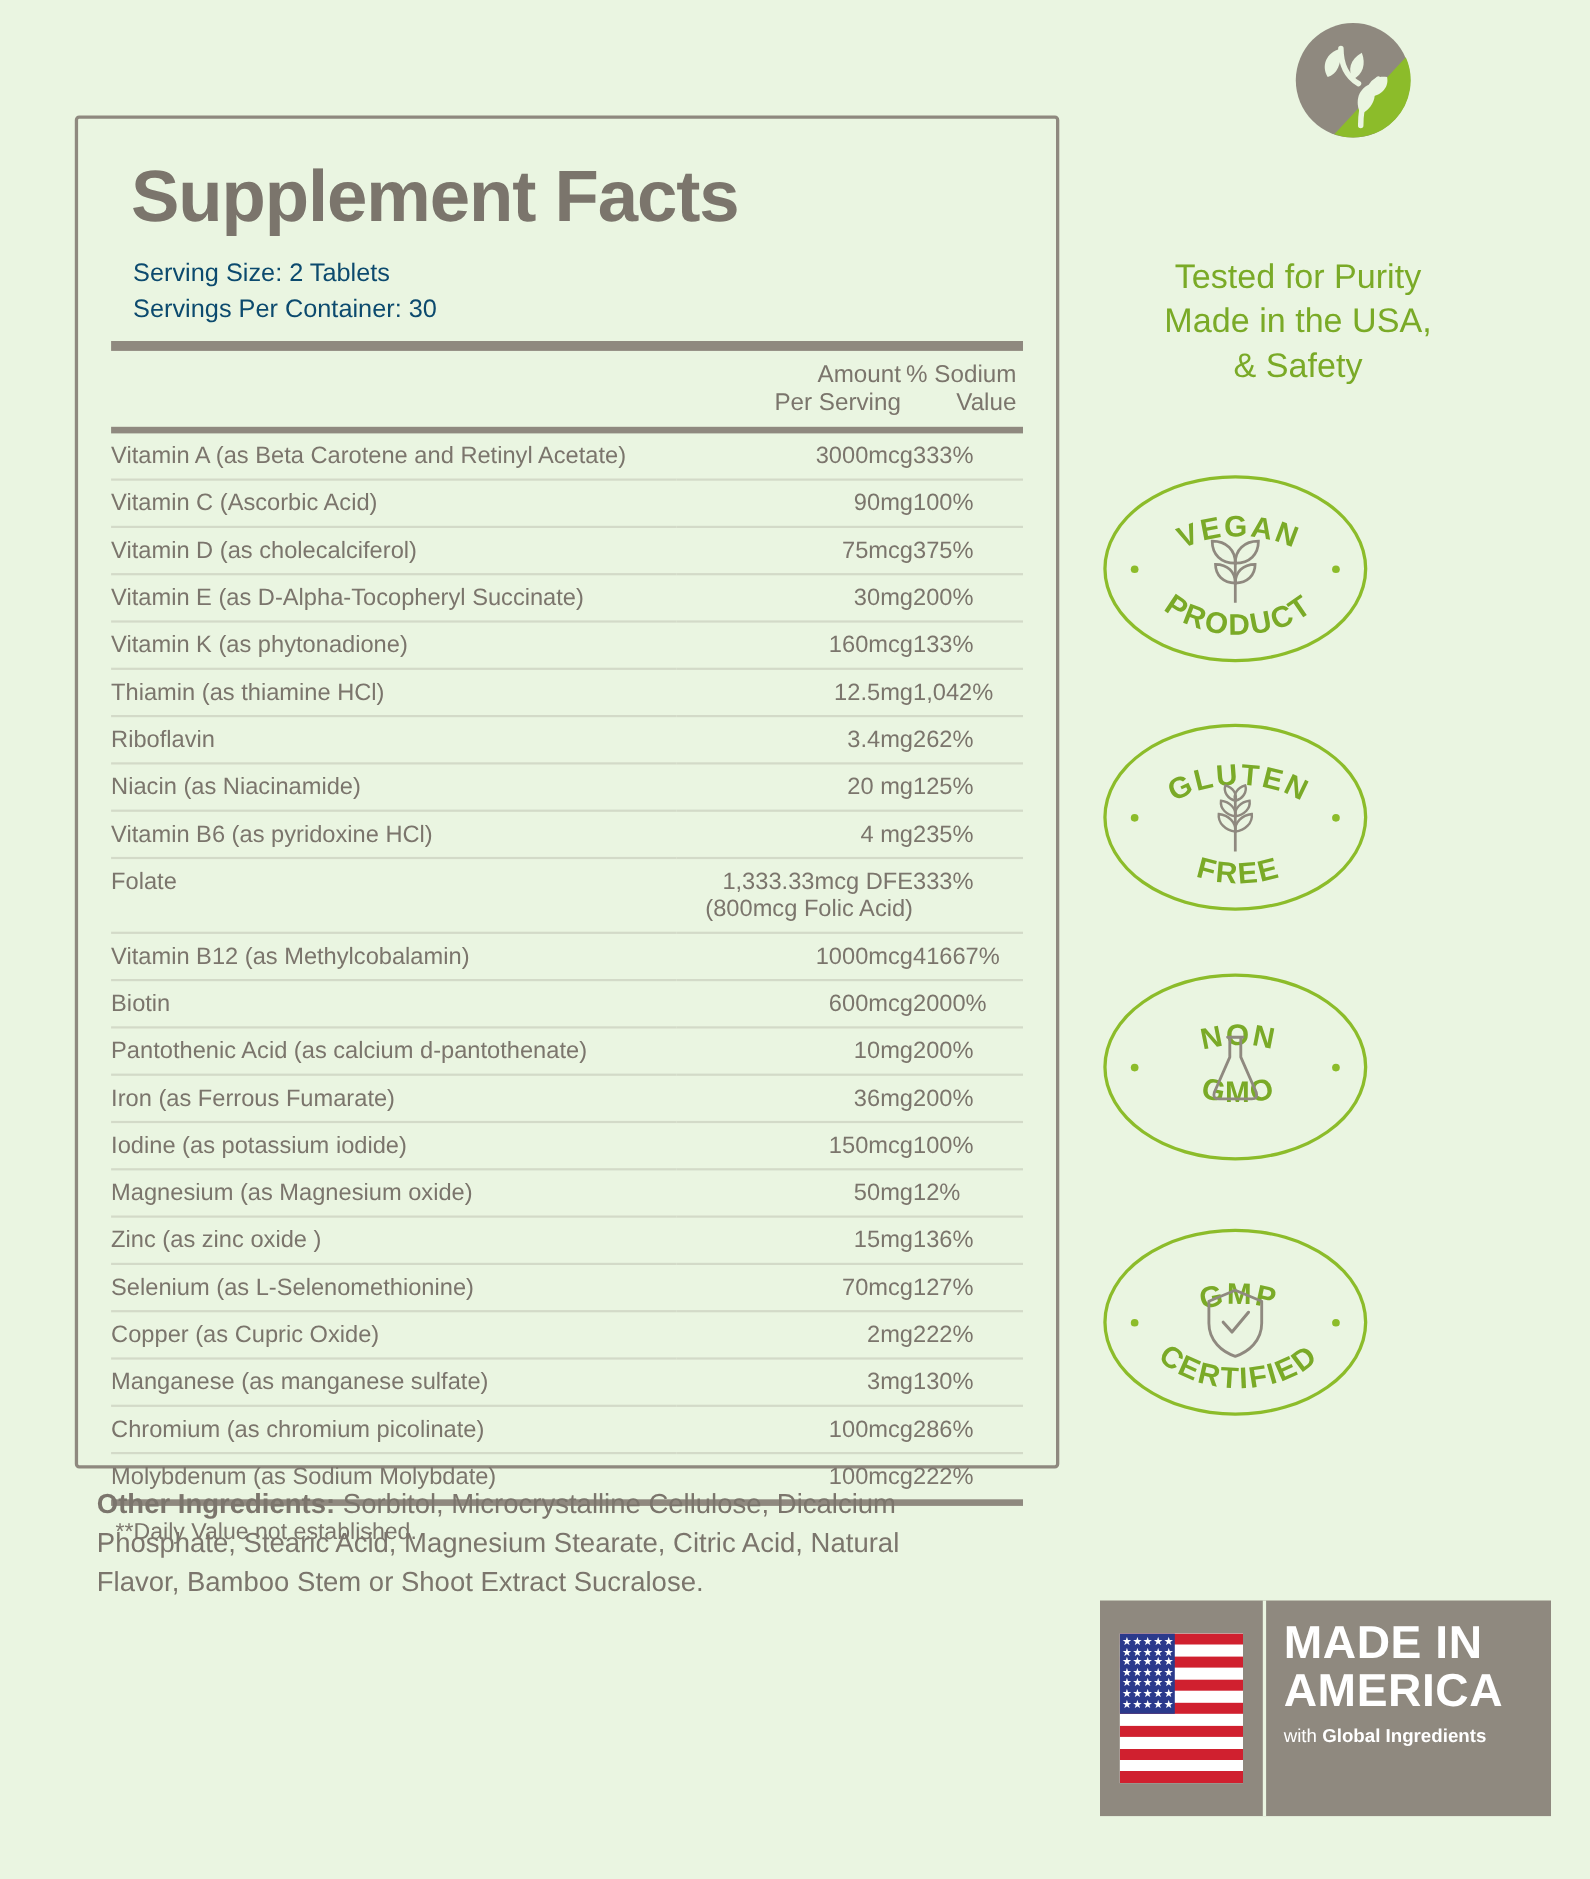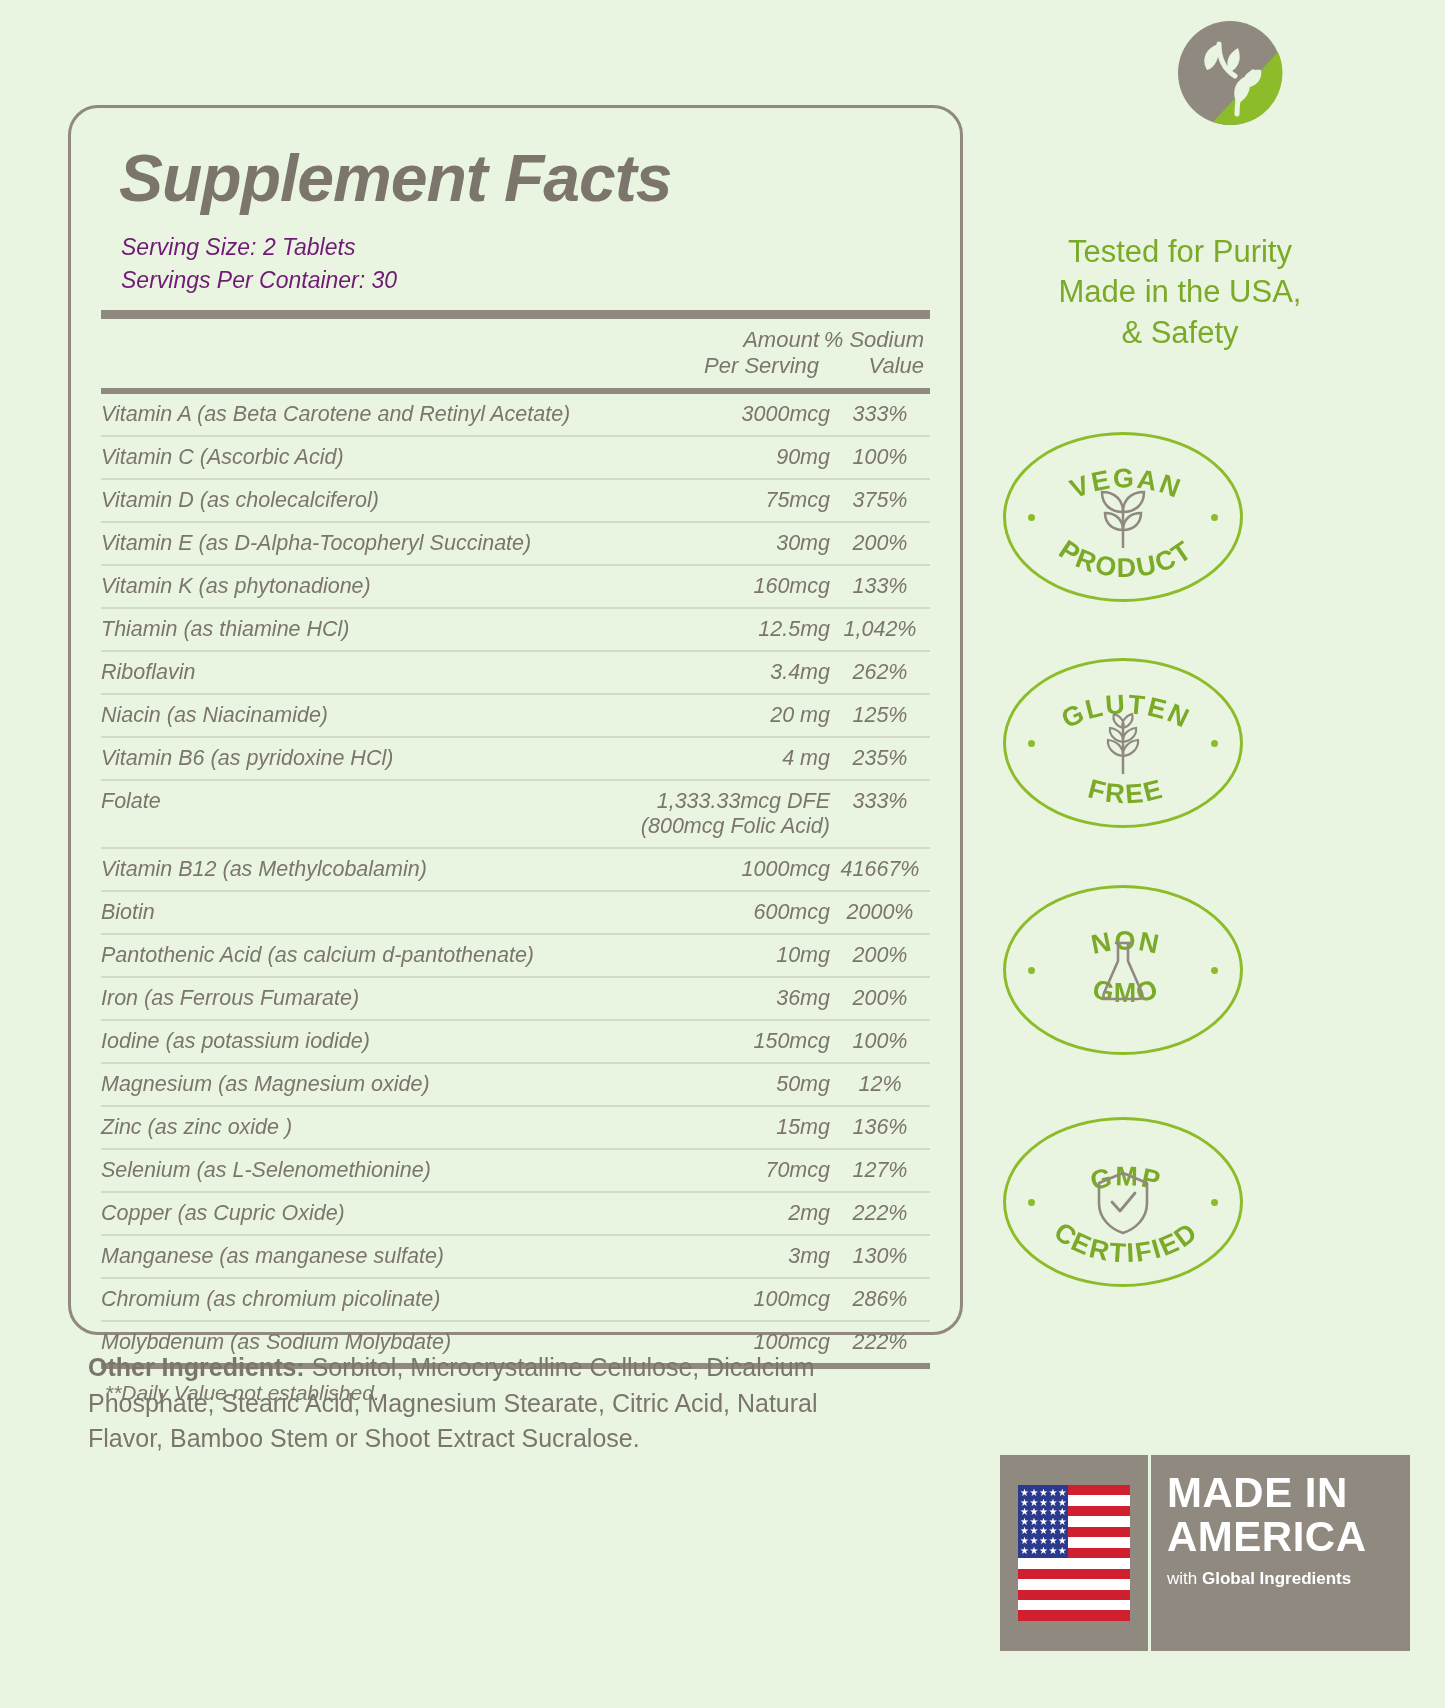--- a/index.html
+++ b/index.html
@@ -22,37 +22,36 @@
   }
 
   
   .facts-panel {
     position: absolute;
     left: 68px;
     top: 105px;
     width: 895px;
     height: 1230px;
     border: 3px solid #8f897f;
-    border-radius: 30px;
+    border-radius: 4px;
     box-sizing: border-box;
-    font-style: italic;
   }
   .facts-inner {
     padding: 22px 30px 0 30px;
   }
   .facts-title {
     font-size: 66px;
     font-weight: bold;
     color: #7b756c;
     letter-spacing: -1px;
     margin: 10px 0 18px 18px;
   }
   .serving-line {
     font-size: 23px;
-    color: #701a75;
+    color: #0c4a6e;
     margin-left: 20px;
     margin-bottom: 6px;
   }
   .rule-thick {
     height: 9px;
     background: #8f897f;
     margin: 16px 0 0 0;
   }
   .rule-med {
     height: 6px;
@@ -83,21 +82,21 @@
     color: #7b756c;
     padding: 8px 0 8px 0;
     border-bottom: 2px solid #d3dac8;
     vertical-align: top;
   }
   table.nutrients tr:last-child td {
     border-bottom: none;
   }
   td.name { text-align: left; padding-left: 4px; }
   td.amt  { text-align: right; width: 215px; padding-right: 8px; white-space: pre-line; }
-  td.dv   { text-align: center; width: 100px; padding-right: 4px; margin-top: 44px; }
+  td.dv   { text-align: left; width: 100px; padding-right: 4px; margin-top: 44px; }
 
   .footnote {
     font-size: 21px;
     color: #7b756c;
     padding: 12px 0 0 4px;
   }
 
   
   .other-ingredients {
     position: absolute;

